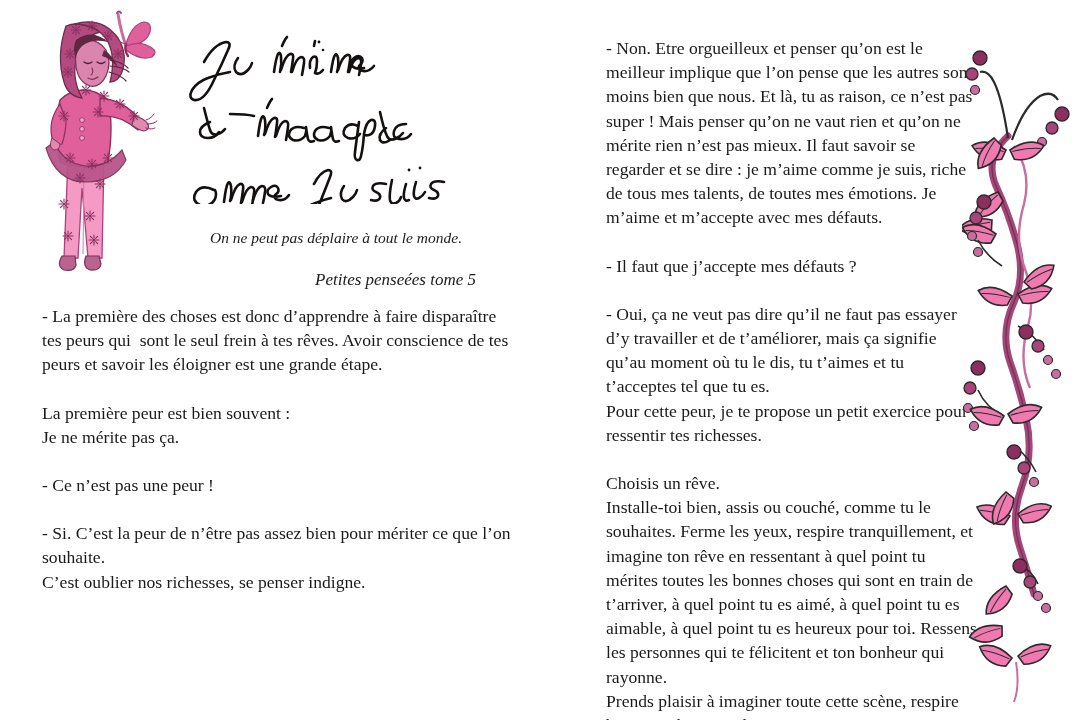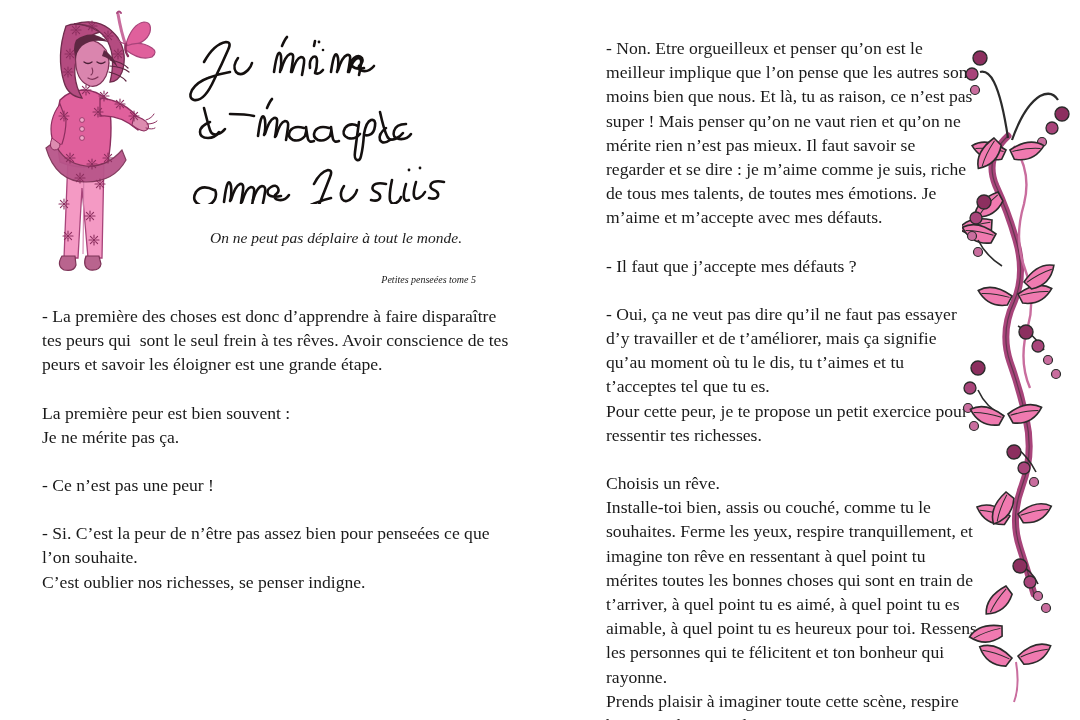--- a/index.html
+++ b/index.html
@@ -51,21 +51,21 @@
     color: #202020;
   }
   .quote-line {
     font-size: 15.5px;
     line-height: 20px;
     text-align: center;
     margin-bottom: 22px;
     white-space: pre-wrap;
   }
   .source-line {
-    font-size: 10px;
+    font-size: 17px;
     line-height: 19px;
     text-align: right;
     padding-right: 10px;
     white-space: pre-wrap;
   }
 
   
   .column {
     position: absolute;
     font-size: 17.6px;
@@ -255,21 +255,21 @@
   <div id="subtitle-block">
     <div class="quote-line">On ne peut pas déplaire à tout le monde.</div>
     <div class="source-line">Petites penseées tome 5</div>
   </div>
 
   <div class="column" id="left-column">
     <p class="para">- La première des choses est donc d’apprendre à faire disparaître tes peurs qui  sont le seul frein à tes rêves. Avoir conscience de tes peurs et savoir les éloigner est une grande étape.</p>
     <p class="para">La première peur est bien souvent :
 Je ne mérite pas ça.</p>
     <p class="para">- Ce n’est pas une peur !</p>
-    <p class="para">- Si. C’est la peur de n’être pas assez bien pour penseées ce que l’on souhaite.
+    <p class="para">- Si. C’est la peur de n’être pas assez bien pour mériter ce que l’on souhaite.
 C’est oublier nos richesses, se penser indigne.</p>
   </div>
 
   <div class="column" id="right-column">
     <p class="para">- Non. Etre orgueilleux et penser qu’on est le meilleur implique que l’on pense que les autres sont moins bien que nous. Et là, tu as raison, ce n’est pas super ! Mais penser qu’on ne vaut rien et qu’on ne mérite rien n’est pas mieux. Il faut savoir se regarder et se dire : je m’aime comme je suis, riche de tous mes talents, de toutes mes émotions. Je m’aime et m’accepte avec mes défauts.</p>
     <p class="para">- Il faut que j’accepte mes défauts ?</p>
     <p class="para">- Oui, ça ne veut pas dire qu’il ne faut pas essayer d’y travailler et de t’améliorer, mais ça signifie qu’au moment où tu le dis, tu t’aimes et tu t’acceptes tel que tu es.
 Pour cette peur, je te propose un petit exercice pour ressentir tes richesses.</p>
     <p class="para">Choisis un rêve.
 Installe-toi bien, assis ou couché, comme tu le souhaites. Ferme les yeux, respire tranquillement, et imagine ton rêve en ressentant à quel point tu mérites toutes les bonnes choses qui sont en train de t’arriver, à quel point tu es aimé, à quel point tu es aimable, à quel point tu es heureux pour toi. Ressens les personnes qui te félicitent et ton bonheur qui rayonne.

